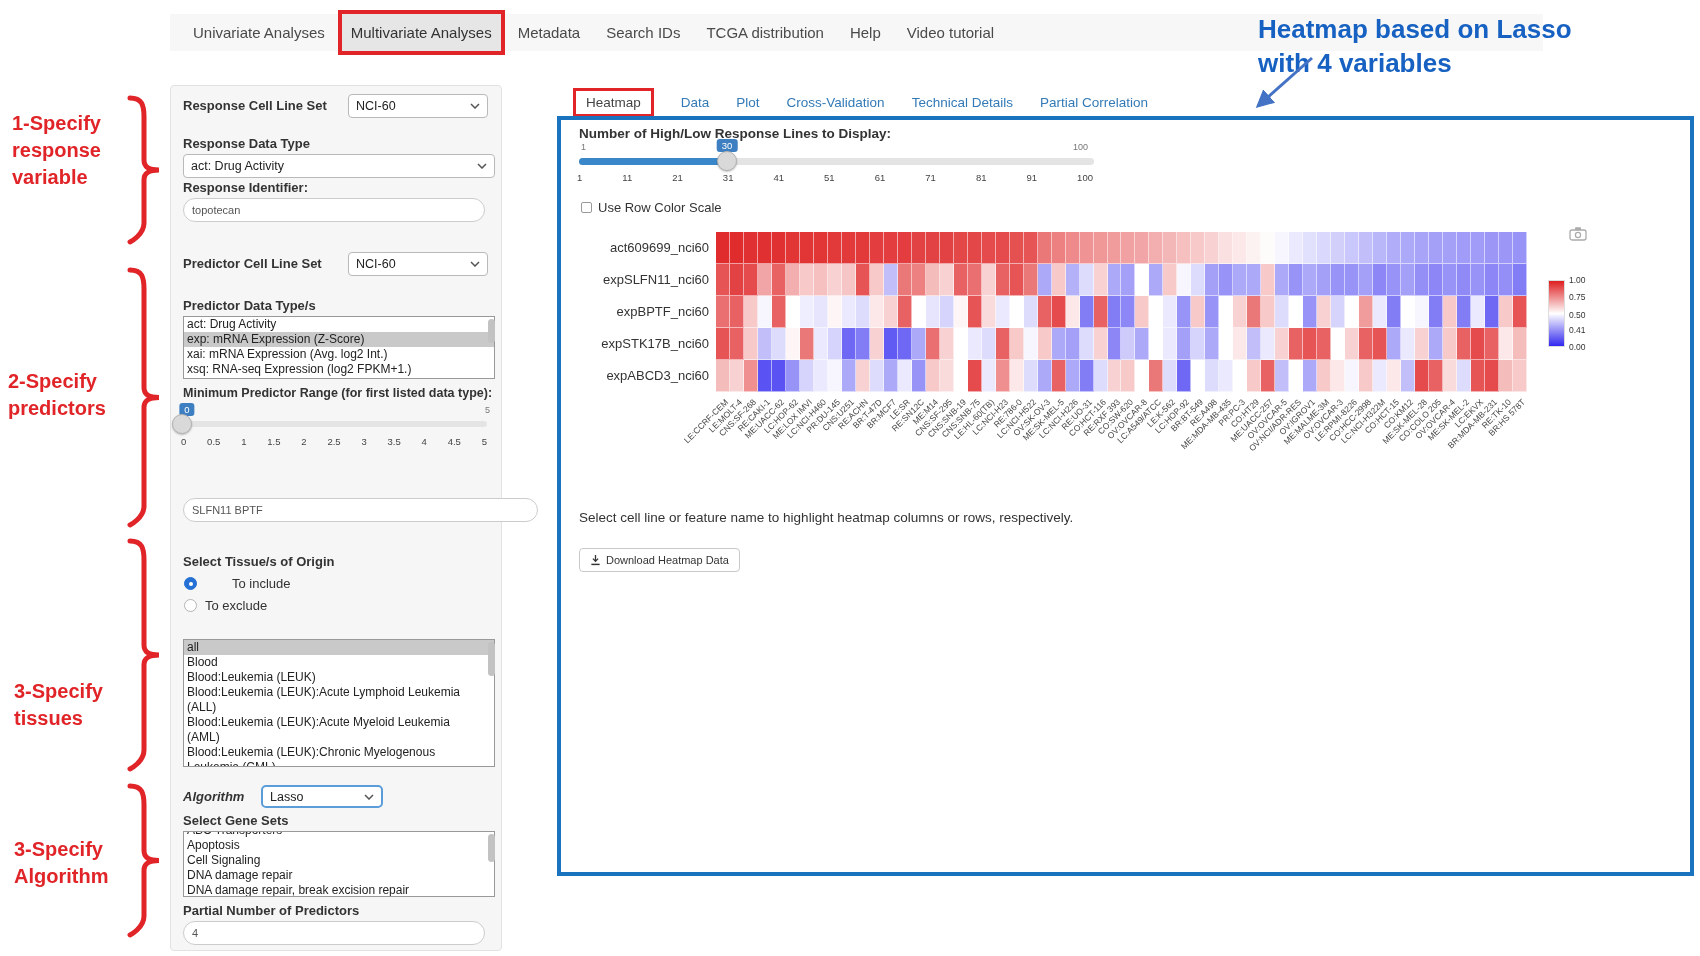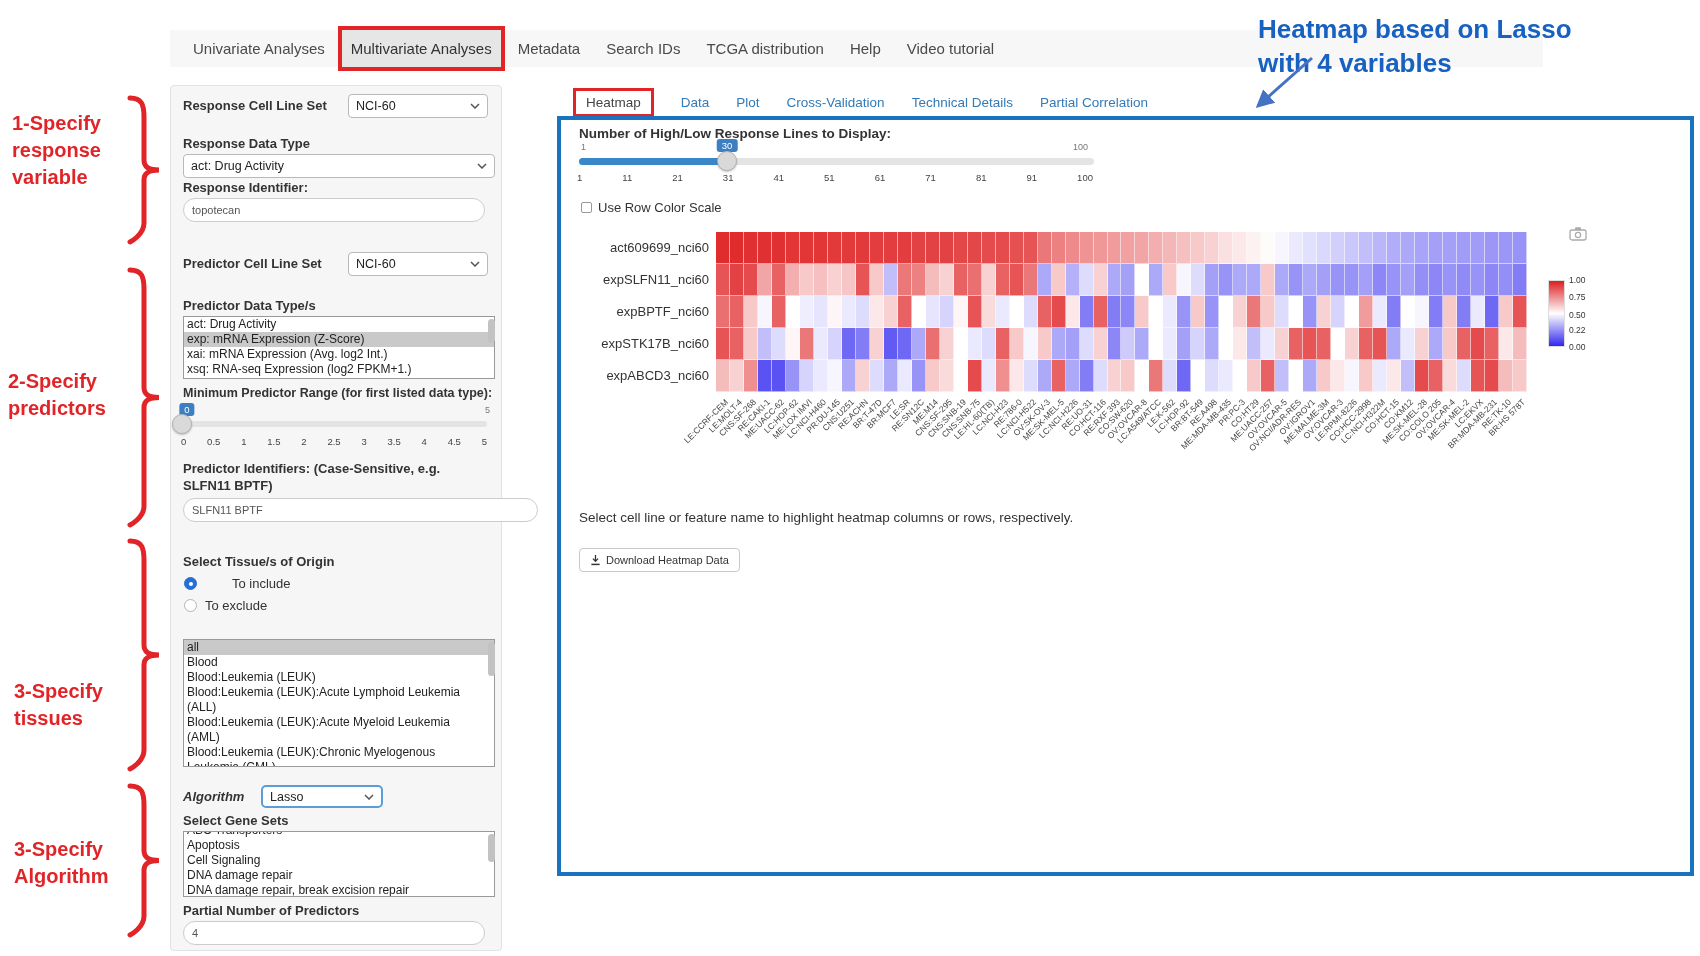--- a/index.html
+++ b/index.html
@@ -1,20 +1,20 @@
 <!DOCTYPE html>
 <html><head>
 <meta charset="utf-8">
 <style>
   * { margin:0; padding:0; box-sizing:border-box; }
   html,body { background:#fff; font-family:"Liberation Sans", sans-serif; }
   #stage { position:relative; width:1700px; height:956px; background:#fff; overflow:hidden; }
 
   
-  .nav { position:absolute; left:170px; top:30px; width:1373px; height:37px; background:#f7f7f7; display:flex; align-items:center; padding-left:10px; }
+  .nav { position:absolute; left:170px; top:14px; width:1373px; height:37px; background:#f7f7f7; display:flex; align-items:center; padding-left:10px; }
   .nav-tab { font-size:15px; color:#4a4a4a; padding:0 13px; line-height:37px; white-space:nowrap; cursor:pointer; }
   .nav-tab.active { background:#e6e6e6; border:4px solid #e02428; line-height:29px; padding:4px 9px; color:#333; z-index:3; }
 
   
   .sidebar { position:absolute; left:170px; top:85px; width:332px; height:866px; background:#f6f6f6; border:1px solid #e2e2e2; border-radius:4px; }
   .sb-label { position:absolute; font-size:13px; font-weight:bold; color:#333; white-space:nowrap; }
   .sb-label.wrap { white-space:normal; line-height:17px; }
   .sel { position:absolute; height:24px; background:#fff; border:1px solid #b9b9b9; border-radius:4px; display:flex; align-items:center; justify-content:space-between; padding:0 7px; font-size:12.5px; color:#222; cursor:pointer; }
   .sel.focus { border:2px solid #5b9dd9; border-radius:5px; }
   .tinput { position:absolute; height:24px; background:#fff; border:1px solid #ccc; border-radius:12px; font-size:11px; color:#555; padding:0 8px; font-family:"Liberation Sans",sans-serif; }
@@ -164,21 +164,20 @@
         <span>1.5</span>
         <span>2</span>
         <span>2.5</span>
         <span>3</span>
         <span>3.5</span>
         <span>4</span>
         <span>4.5</span>
         <span>5</span>
       </div>
 
-    <div class="sb-label wrap" style="left:12px; top:374px; width:305px;">Predictor Identifiers: (Case-Sensitive, e.g. SLFN11 BPTF)</div>
     <input class="tinput" style="left: 12px; top: 412px; width: 355px;" value="SLFN11 BPTF">
 
     <div class="sb-label" style="left:12px; top:468px;">Select Tissue/s of Origin</div>
     <div class="radio on" style="left:13px; top:491px;"></div>
     <div class="radio-lbl" style="left:34px; top:490px;margin-left:27px;">To include</div>
     <div class="radio" style="left:13px; top:513px;"></div>
     <div class="radio-lbl" style="left:34px; top:512px;">To exclude</div>
 
     <div class="listbox" style="left:12px; top:553px; width:312px; height:128px; line-height:15px;">
 
@@ -627,21 +626,21 @@
     <svg style="position:absolute; left:1008px; top:106px;" width="18" height="15">
       <rect x="1" y="4" width="16" height="10" rx="2" stroke="#ababab" stroke-width="1.3" fill="none"></rect>
       <circle cx="9" cy="9" r="2.6" stroke="#ababab" stroke-width="1.2" fill="none"></circle>
       <rect x="6" y="1.2" width="6" height="3" rx="1" fill="#ababab"></rect>
     </svg>
     <div class="legend-bar" style="left: 987px; top: 160px; background: linear-gradient(rgb(222, 30, 32) 0%, rgb(255, 255, 255) 50%, rgb(49, 39, 239) 100%);" id="hm-legend"></div>
     <div id="hm-legendlbls">
         <div class="legend-lbl" style="left: 1008px; top: 160px;">1.00</div>
         <div class="legend-lbl" style="left: 1008px; top: 176.7px;">0.75</div>
         <div class="legend-lbl" style="left: 1008px; top: 195px;">0.50</div>
-        <div class="legend-lbl" style="left: 1008px; top: 210.1px;">0.22</div>
+        <div class="legend-lbl" style="left: 1008px; top: 210.1px;">0.41</div>
         <div class="legend-lbl" style="left: 1008px; top: 226.8px;">0.00</div>
       </div>
 
     <div class="note">Select cell line or feature name to highlight heatmap columns or rows, respectively.</div>
 
     <div class="dl-btn">
       <svg width="11" height="12" viewBox="0 0 12 13">
         <path d="M6 1 v6.5 M3.2 5 L6 8 L8.8 5" stroke="#333" stroke-width="1.4" fill="none"></path>
         <path d="M1.5 10.5 h9 v1.6 h-9 z" fill="#333"></path>
       </svg>

